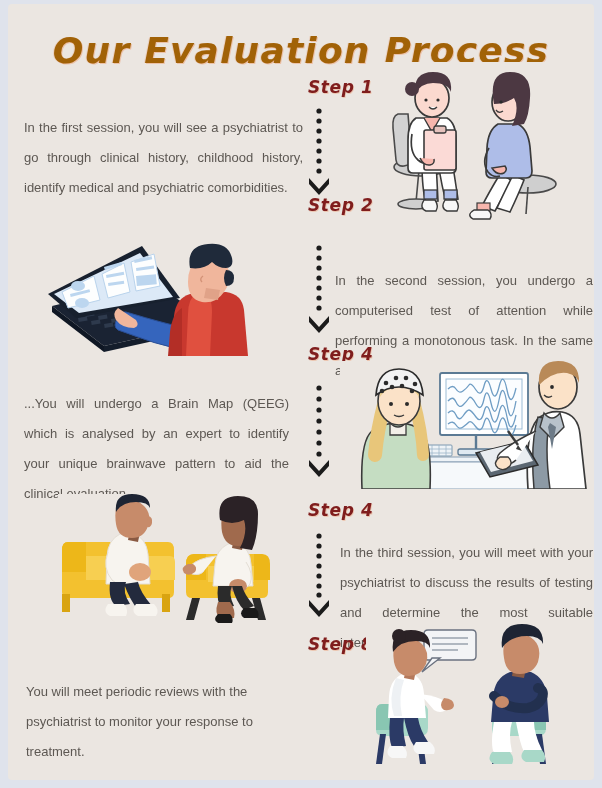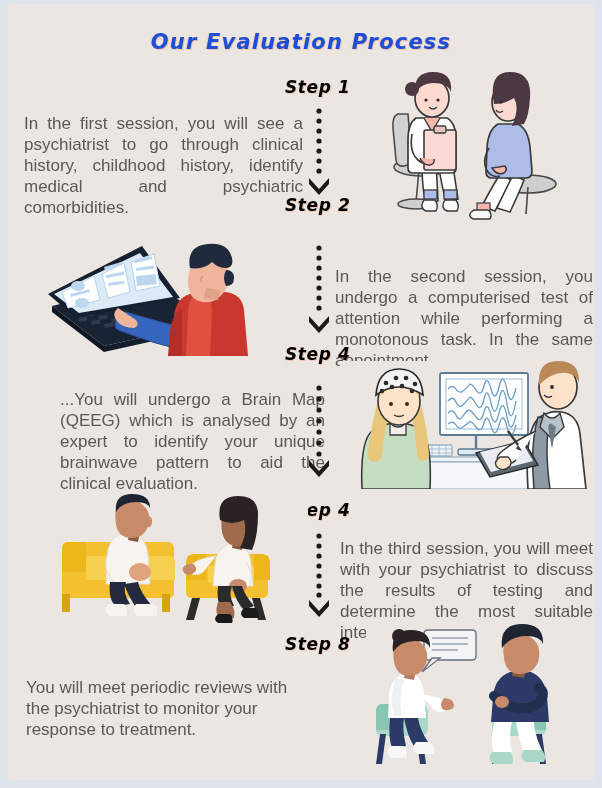--- a/index.html
+++ b/index.html
@@ -24,41 +24,42 @@
     overflow: hidden;
   }
   .title {
     position: absolute;
     left: 0;
     top: 26px;
     width: 586px;
     text-align: center;
     font-family: "DejaVu Sans", sans-serif;
     font-weight: bold;
-    font-size: 21px;
+    font-size: 36px;
     letter-spacing: 1.2px;
-    color: #1d4ed8;
+    color: #a16207;
     text-shadow: 1px 1px 0 rgba(237,125,66,0.35), -1px 0 0 rgba(237,125,66,0.2);
     font-style: italic;
   }
   .step-label {
     position: absolute;
     font-family: "DejaVu Sans", sans-serif;
     font-weight: bold;
     font-style: italic;
     font-size: 17px;
     letter-spacing: 0.6px;
-    color: #000000;
+    color: #7f1d1d;
     text-shadow: 0.8px 0.8px 0 rgba(237,125,66,0.3);
+    margin-left: 23px;
   }
   .para {
     position: absolute;
     font-family: "Liberation Sans", sans-serif;
-    font-size: 17px;
-    line-height: 21px;
+    font-size: 13px;
+    line-height: 30px;
     color: #5d5853;
     text-align: justify;
   }
   .para.last-left { text-align: left; }
   .arrow {
     position: absolute;
   }
   .illus {
     position: absolute;
     overflow: hidden;
@@ -215,21 +216,21 @@
       <path d="M160 34 q-4 -22 18 -24 q20 -2 24 14 q2 10 -6 10 q-8 0 -14 -6 q-8 8 -22 6z" fill="#1f2a3a"></path>
       <path d="M196 36 q8 0 8 8 q0 8 -8 8 q-4 -8 0 -16z" fill="#1f2a3a"></path>
       <path d="M173 42 q-4 3 -1 6" fill="none" stroke="#d39277" stroke-width="1.4"></path>
 
       <path d="M176 54 l14 2 l-2 10 l-14 -2z" fill="#e0a288"></path>
     </svg>
   </div>
 
   <div class="step-label" style="left:277px; top:340px;">Step 4</div>
 
-  <div class="para" style="left:16px; top:385px; width:265px;margin-left:36px;">...You will undergo a Brain Map (QEEG) which is analysed by an expert to identify       your unique brainwave pattern to aid the clinical evaluation.</div>
+  <div class="para" style="left:16px; top:385px; width:265px;">...You will undergo a Brain Map (QEEG) which is analysed by an expert to identify       your unique brainwave pattern to aid the clinical evaluation.</div>
 
   <div class="arrow" style="left:296px; top:380px;">
     <svg width="30" height="95" viewBox="0 0 30 95">
       <g fill="#1b1b1b">
         <circle cx="15" cy="4" r="2.6"></circle>
         <circle cx="15" cy="15" r="2.6"></circle>
         <circle cx="15" cy="26" r="2.6"></circle>
         <circle cx="15" cy="37" r="2.6"></circle>
         <circle cx="15" cy="48" r="2.6"></circle>
         <circle cx="15" cy="59" r="2.6"></circle>

